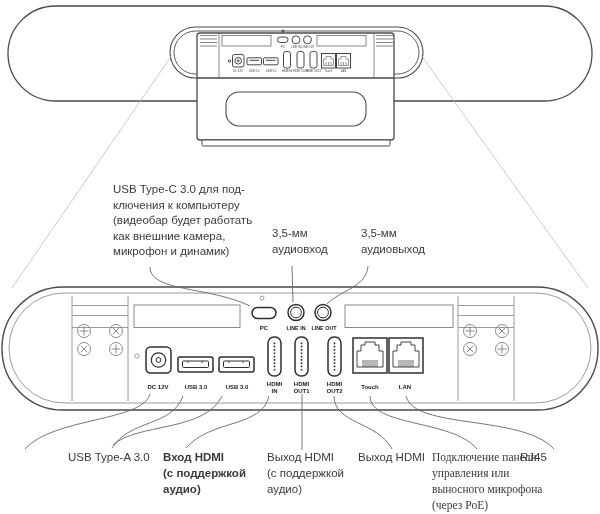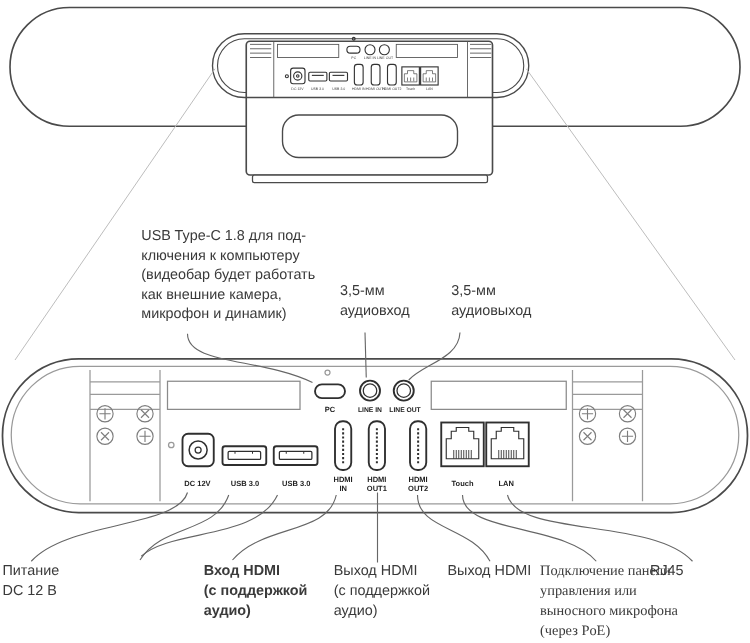--- a/index.html
+++ b/index.html
@@ -205,32 +205,31 @@
     <path d="M183,396 C172,427 130,419 112,448"></path>
     <path d="M222,396 C205,432 137,423 113,445"></path>
     <path d="M269,396 C262,428 211,419 186,448"></path>
     <path d="M302,394 L302,450"></path>
     <path d="M334,396 C334,424 377,421 392,449"></path>
     <path d="M370,396 C370,427 452,419 477,449"></path>
     <path d="M406,396 C414,430 522,414 554,449"></path>
   </g>
 </svg>
 
-  <div class="ann" style="left:113px;top:182px;">USB Type-C 1.8 для под-
+  <div class="ann" style="left:113px;top:182px;">USB Type-C 3.0 для под-
 ключения к компьютеру
 (видеобар будет работать
 как внешние камера,
 микрофон и динамик)</div>
   <div class="ann" style="left:272px;top:226px;">3,5-мм
 аудиовход</div>
   <div class="ann" style="left:361px;top:226px;">3,5-мм
 аудиовыход</div>
 
-  <div class="ann-b" style="left:2px;">Питание
-DC 12 В</div>
+  <div class="ann-b" style="left:68px;">USB Type-A 3.0</div>
   <div class="ann-b" style="left:163px;font-weight:bold;">Вход HDMI
 (с поддержкой
 аудио)</div>
   <div class="ann-b" style="left:267px;">Выход HDMI
 (с поддержкой
 аудио)</div>
   <div class="ann-b" style="left:358px;">Выход HDMI</div>
   <div class="ann-b" style="left:432px;font-family:Liberation Serif, serif;">Подключение панели
 управления или
 выносного микрофона

